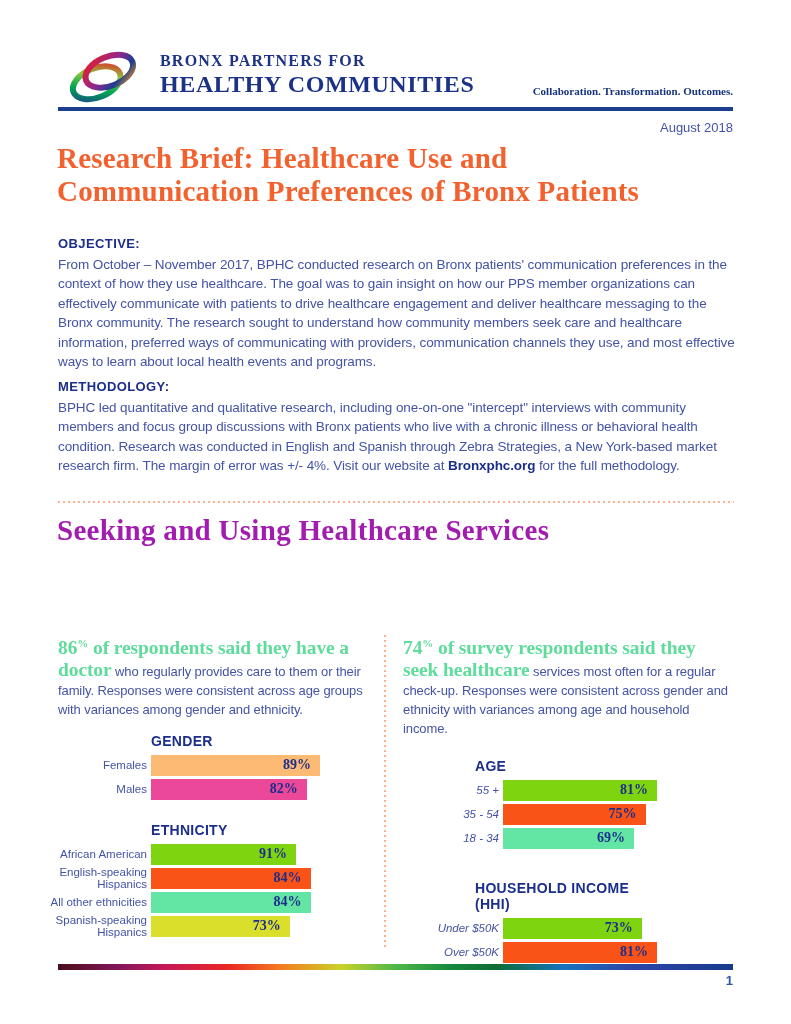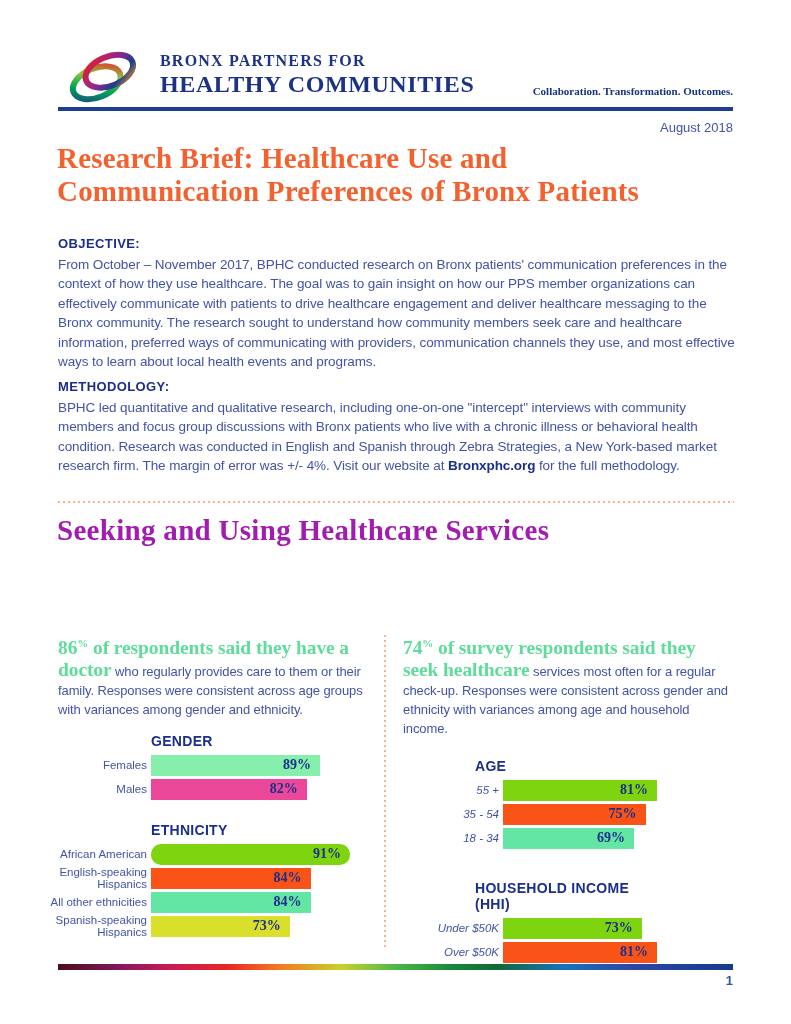--- a/index.html
+++ b/index.html
@@ -129,39 +129,39 @@
     <div class="v-dotted"></div>
 
     <div class="col col-left">
       <p class="stat-lead"><span class="stat-green"><span>86</span><sup>%</sup><span> of respondents said they have a doctor</span></span><span> who regularly provides care to them or their family. Responses were consistent across age groups with variances among gender and ethnicity.</span></p>
 
       <div class="chart chart-gender">
         <div class="chart-title">GENDER</div>
         <div class="chart-rows">
             <div class="row">
               <div class="bar-label">Females</div>
-              <div class="bar" style="width: 169.1px; background: #86efac;">
+              <div class="bar" style="width: 169.1px; background: #fdba74;">
                 <span class="bar-value">89%</span>
               </div>
             </div>
             <div class="row">
               <div class="bar-label">Males</div>
               <div class="bar" style="width: 155.8px; background: #ec4899;">
                 <span class="bar-value">82%</span>
               </div>
             </div>
           </div>
       </div>
 
       <div class="chart chart-ethnicity">
         <div class="chart-title">ETHNICITY</div>
         <div class="chart-rows">
             <div class="row">
               <div class="bar-label">African American</div>
-              <div class="bar" style="width: 199px; background: rgb(127, 212, 16); border-radius: 10px;">
+              <div class="bar" style="width: 145px; background: rgb(127, 212, 16);">
                 <span class="bar-value">91%</span>
               </div>
             </div>
             <div class="row">
               <div class="bar-label">English-speaking Hispanics</div>
               <div class="bar" style="width: 159.6px; background: rgb(249, 83, 23);">
                 <span class="bar-value">84%</span>
               </div>
             </div>
             <div class="row">

